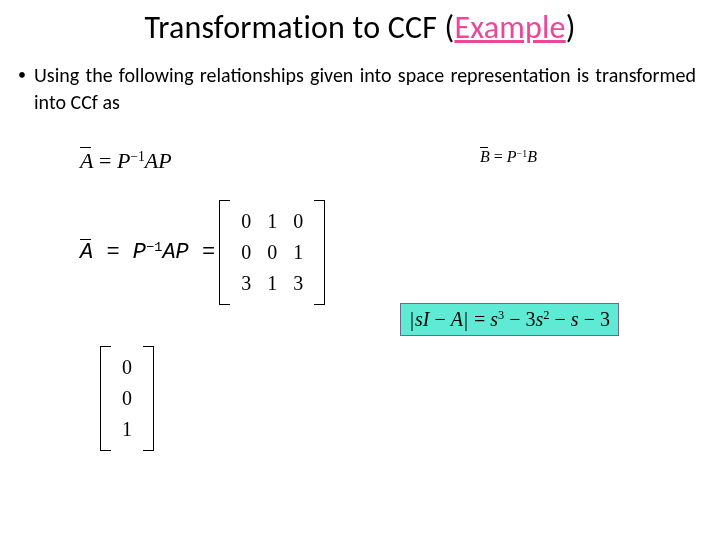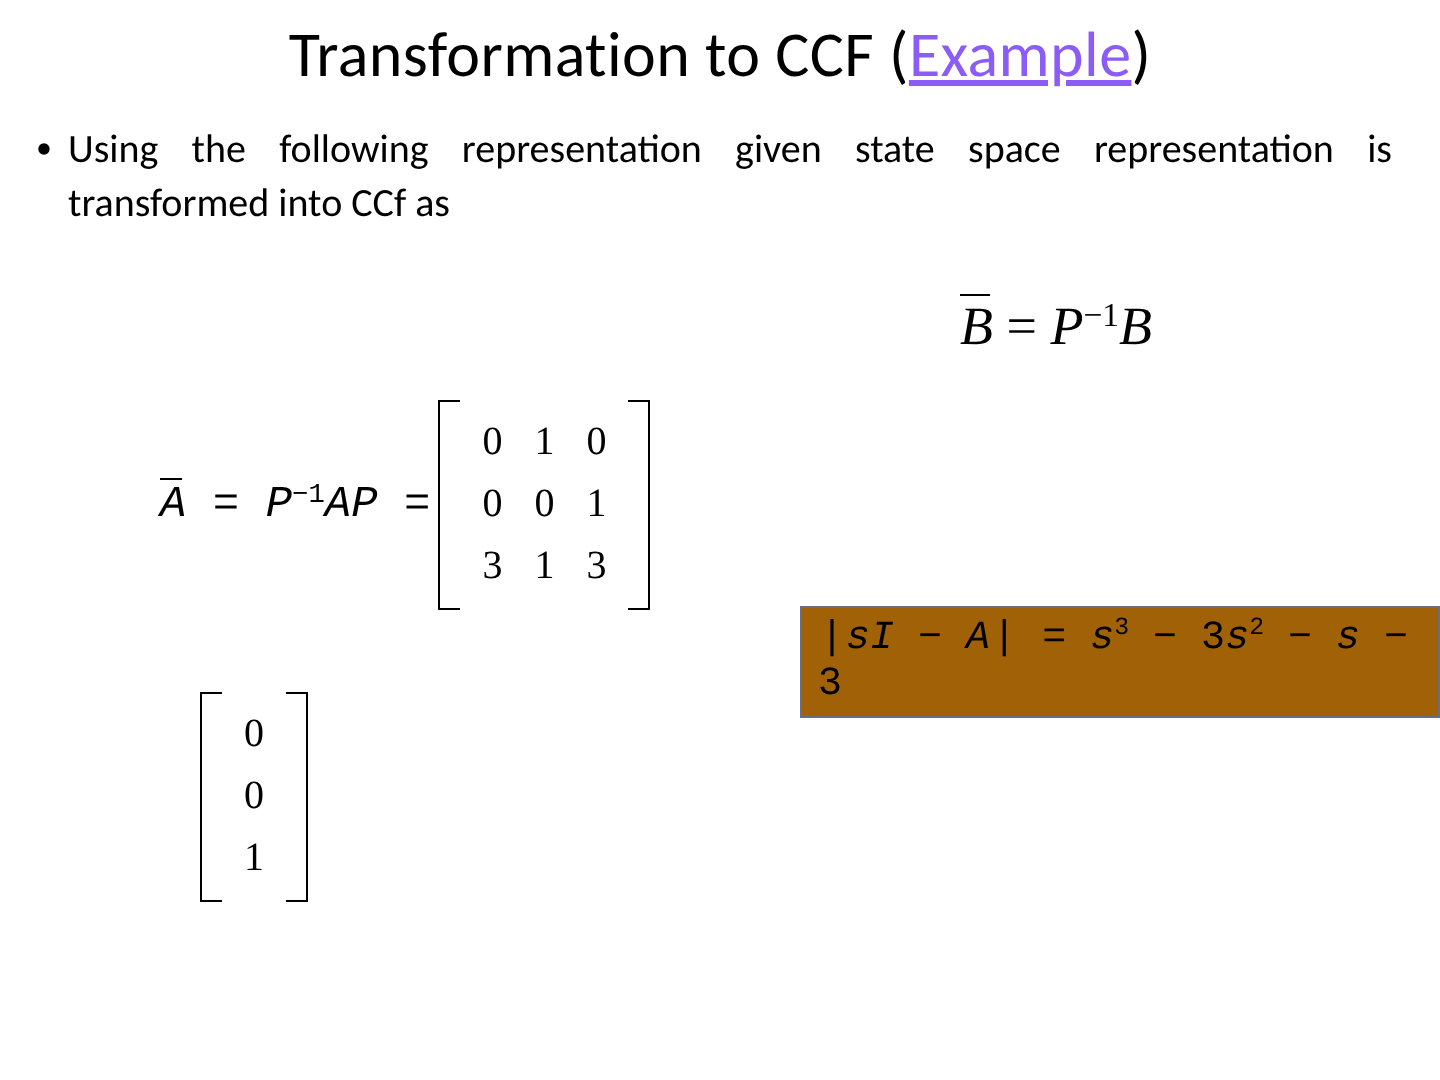--- a/index.html
+++ b/index.html
@@ -22,21 +22,21 @@
     position: absolute;
     top: 8px;
     left: 0;
     right: 0;
     text-align: center;
     font-size: 32px;
     font-weight: 400;
     letter-spacing: 0.2px;
   }
   .title .ex {
-    color: #8b5cf6;
+    color: #ec4899;
     text-decoration: underline;
   }
   .bullet {
     position: absolute;
     top: 62px;
     left: 20px;
     right: 24px;
     font-size: 20px;
     line-height: 1.35;
     text-align: justify;
@@ -111,45 +111,50 @@
   .lhs {
     display: inline-block;
     vertical-align: middle;
     font-size: 22px;
     font-family: Liberation Mono, monospace;
   }
 
   .boxed {
     position: absolute;
     border: 1px solid #6a6a8a;
-    background: #a16207;
+    background: #5eead4;
     padding: 4px 8px;
     font-size: 20px;
-    font-family: Liberation Mono, monospace;
+    font-family: Liberation Serif, serif;
   }
   .boxed .pipe { padding: 0 1px; }
 </style>
 </head>
 <body>
 
 <div class="slide">
 
   <div class="title">
     <span>Transformation to CCF (</span><span class="ex">Example</span><span>)</span>
   </div>
 
   <div class="bullet">
     <span class="dot">•</span>
-    <span class="txt">Using the following representation given state space representation is transformed into CCf as</span>
+    <span class="txt">Using the following relationships given into space representation is transformed into CCf as</span>
   </div>
 
   <div class="eq-area">
 
-
-    <div class="eq eqline" style="left:480px; top:20px; font-size:27px;">
+    <div class="eq eqline" style="left:80px; top:20px; font-size:22px;">
+      <span class="bar sym">A</span>
+      <span> = </span>
+      <span class="sym">P</span><span class="sup">−1</span><span class="sym">AP</span>
+    </div>
+
+    <div class="eq eqline" style="left:480px; top:20px; font-size:16px;">
       <span class="bar sym">B</span>
       <span> = </span>
       <span class="sym">P</span><span class="sup">−1</span><span class="sym">B</span>
     </div>
 
     <div class="eq" style="left:80px; top:72px;">
       <span class="lhs eqline">
         <span class="bar sym">A</span>
         <span> = </span>
         <span class="sym">P</span><span class="sup">−1</span><span class="sym">AP</span>

